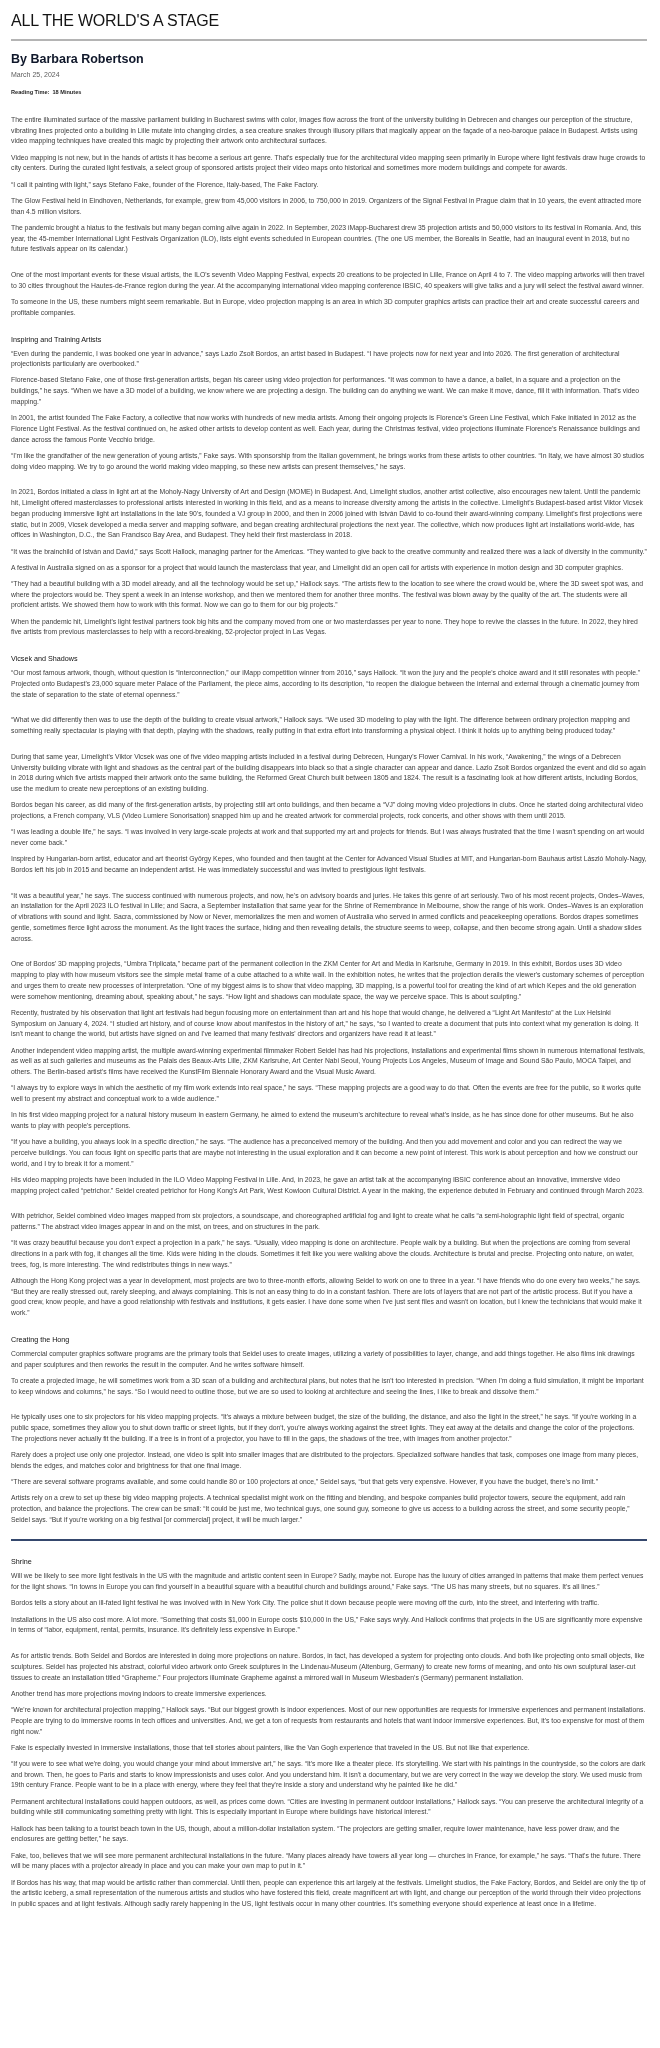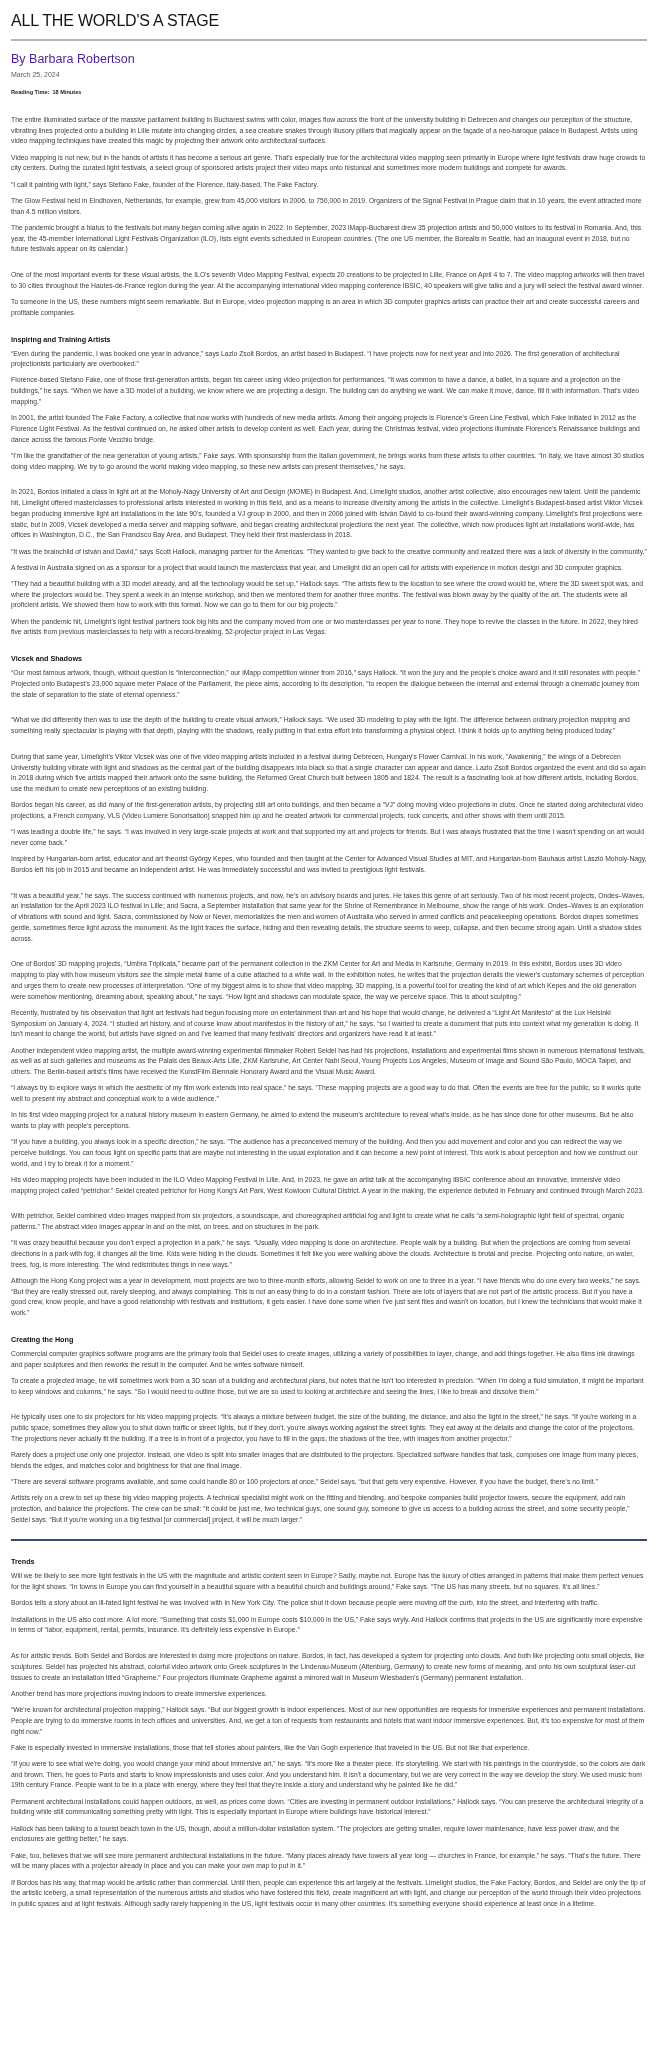--- a/index.html
+++ b/index.html
@@ -1,27 +1,27 @@
 <!DOCTYPE html>
 <html><head>
 <meta charset="utf-8">
 <style>
   html,body{margin:0;padding:0;background:#ffffff;}
   body{width:660px;min-height:2048px;font-family:"Liberation Sans","DejaVu Sans",sans-serif;color:#3d3d3d;}
   .page{padding:8px 13px 20px 11px;}
   .title{font-size:16px;font-weight:400;color:#141414;letter-spacing:-0.2px;margin:4px 0 9px 0;}
   .title-rule{border:none;border-top:2px solid #b4b4b4;margin:0 0 11px 0;}
-  .byline{font-size:12.5px;font-weight:400;color:#4c1d95;margin:8px 0 5px 0;}
+  .byline{font-size:12.5px;font-weight:700;color:#0f172a;margin:8px 0 5px 0;}
   .date{font-size:7px;color:#5d5d5d;margin:0 0 11px 0;}
   .reading-time{font-size:5.6px;font-weight:700;color:#1f1f1f;margin:0 0 20px 0;}
   .reading-time .rt-value{margin-left:3px;}
   .standfirst{font-size:7.3px;font-weight:700;color:#141414;line-height:1.5;margin:12px 0 18px 0;}
   .para{font-size:6.8px;line-height:1.58;color:#3d3d3d;margin:0 0 5.5px 0;}
   .para.gap{margin-top:15px;}
-  .sec-heading{font-size:7.2px;font-weight:700;color:#111111;margin:16px 0 5px 0;}
+  .sec-heading{font-size:7.2px;font-weight:400;color:#111111;margin:16px 0 5px 0;}
   .divider-navy{height:2px;background:#35486d;margin:14px 0 4px 0;}
 </style>
 </head>
 <body>
 
 <div class="page">
   <header>
     <h1 class="title">ALL THE WORLD'S A STAGE</h1>
     <hr class="title-rule">
     <div class="byline">By Barbara Robertson</div>
@@ -68,21 +68,21 @@
       <p class="para">“It was crazy beautiful because you don't expect a projection in a park,” he says. “Usually, video mapping is done on architecture. People walk by a building. But when the projections are coming from several directions in a park with fog, it changes all the time. Kids were hiding in the clouds. Sometimes it felt like you were walking above the clouds. Architecture is brutal and precise. Projecting onto nature, on water, trees, fog, is more interesting. The wind redistributes things in new ways.”</p>
       <p class="para">Although the Hong Kong project was a year in development, most projects are two to three-month efforts, allowing Seidel to work on one to three in a year. “I have friends who do one every two weeks,” he says. “But they are really stressed out, rarely sleeping, and always complaining. This is not an easy thing to do in a constant fashion. There are lots of layers that are not part of the artistic process. But if you have a good crew, know people, and have a good relationship with festivals and institutions, it gets easier. I have done some when I've just sent files and wasn't on location, but I knew the technicians that would make it work.”</p>
       <h2 class="sec-heading">Creating the Hong</h2>
       <p class="para">Commercial computer graphics software programs are the primary tools that Seidel uses to create images, utilizing a variety of possibilities to layer, change, and add things together. He also films ink drawings and paper sculptures and then reworks the result in the computer. And he writes software himself.</p>
       <p class="para">To create a projected image, he will sometimes work from a 3D scan of a building and architectural plans, but notes that he isn't too interested in precision. “When I'm doing a fluid simulation, it might be important to keep windows and columns,” he says. “So I would need to outline those, but we are so used to looking at architecture and seeing the lines, I like to break and dissolve them.”</p>
       <p class="para gap">He typically uses one to six projectors for his video mapping projects. “It's always a mixture between budget, the size of the building, the distance, and also the light in the street,” he says. “If you're working in a public space, sometimes they allow you to shut down traffic or street lights, but if they don't, you're always working against the street lights. They eat away at the details and change the color of the projections. The projections never actually fit the building. If a tree is in front of a projector, you have to fill in the gaps, the shadows of the tree, with images from another projector.”</p>
       <p class="para">Rarely does a project use only one projector. Instead, one video is split into smaller images that are distributed to the projectors. Specialized software handles that task, composes one image from many pieces, blends the edges, and matches color and brightness for that one final image.</p>
       <p class="para">“There are several software programs available, and some could handle 80 or 100 projectors at once,” Seidel says, “but that gets very expensive. However, if you have the budget, there's no limit.”</p>
       <p class="para">Artists rely on a crew to set up these big video mapping projects. A technical specialist might work on the fitting and blending, and bespoke companies build projector towers, secure the equipment, add rain protection, and balance the projections. The crew can be small: “It could be just me, two technical guys, one sound guy, someone to give us access to a building across the street, and some security people,” Seidel says. “But if you're working on a big festival [or commercial] project, it will be much larger.”</p>
       <div class="divider-navy"></div>
-      <h2 class="sec-heading">Trends</h2>
+      <h2 class="sec-heading">Shrine</h2>
       <p class="para">Will we be likely to see more light festivals in the US with the magnitude and artistic content seen in Europe? Sadly, maybe not. Europe has the luxury of cities arranged in patterns that make them perfect venues for the light shows. “In towns in Europe you can find yourself in a beautiful square with a beautiful church and buildings around,” Fake says. “The US has many streets, but no squares. It's all lines.”</p>
       <p class="para">Bordos tells a story about an ill-fated light festival he was involved with in New York City. The police shut it down because people were moving off the curb, into the street, and interfering with traffic.</p>
       <p class="para">Installations in the US also cost more. A lot more. “Something that costs $1,000 in Europe costs $10,000 in the US,” Fake says wryly. And Hallock confirms that projects in the US are significantly more expensive in terms of “labor, equipment, rental, permits, insurance. It's definitely less expensive in Europe.”</p>
       <p class="para gap">As for artistic trends. Both Seidel and Bordos are interested in doing more projections on nature. Bordos, in fact, has developed a system for projecting onto clouds. And both like projecting onto small objects, like sculptures. Seidel has projected his abstract, colorful video artwork onto Greek sculptures in the Lindenau-Museum (Altenburg, Germany) to create new forms of meaning, and onto his own sculptural laser-cut tissues to create an installation titled “Grapheme.” Four projectors illuminate Grapheme against a mirrored wall in Museum Wiesbaden's (Germany) permanent installation.</p>
       <p class="para">Another trend has more projections moving indoors to create immersive experiences.</p>
       <p class="para">“We're known for architectural projection mapping,” Hallock says. “But our biggest growth is indoor experiences. Most of our new opportunities are requests for immersive experiences and permanent installations. People are trying to do immersive rooms in tech offices and universities. And, we get a ton of requests from restaurants and hotels that want indoor immersive experiences. But, it's too expensive for most of them right now.”</p>
       <p class="para">Fake is especially invested in immersive installations, those that tell stories about painters, like the Van Gogh experience that traveled in the US. But not like that experience.</p>
       <p class="para">“If you were to see what we're doing, you would change your mind about immersive art,” he says. “It's more like a theater piece. It's storytelling. We start with his paintings in the countryside, so the colors are dark and brown. Then, he goes to Paris and starts to know impressionists and uses color. And you understand him. It isn't a documentary, but we are very correct in the way we develop the story. We used music from 19th century France. People want to be in a place with energy, where they feel that they're inside a story and understand why he painted like he did.”</p>
       <p class="para">Permanent architectural installations could happen outdoors, as well, as prices come down. “Cities are investing in permanent outdoor installations,” Hallock says. “You can preserve the architectural integrity of a building while still communicating something pretty with light. This is especially important in Europe where buildings have historical interest.”</p>
       <p class="para">Hallock has been talking to a tourist beach town in the US, though, about a million-dollar installation system. “The projectors are getting smaller, require lower maintenance, have less power draw, and the enclosures are getting better,” he says.</p>

